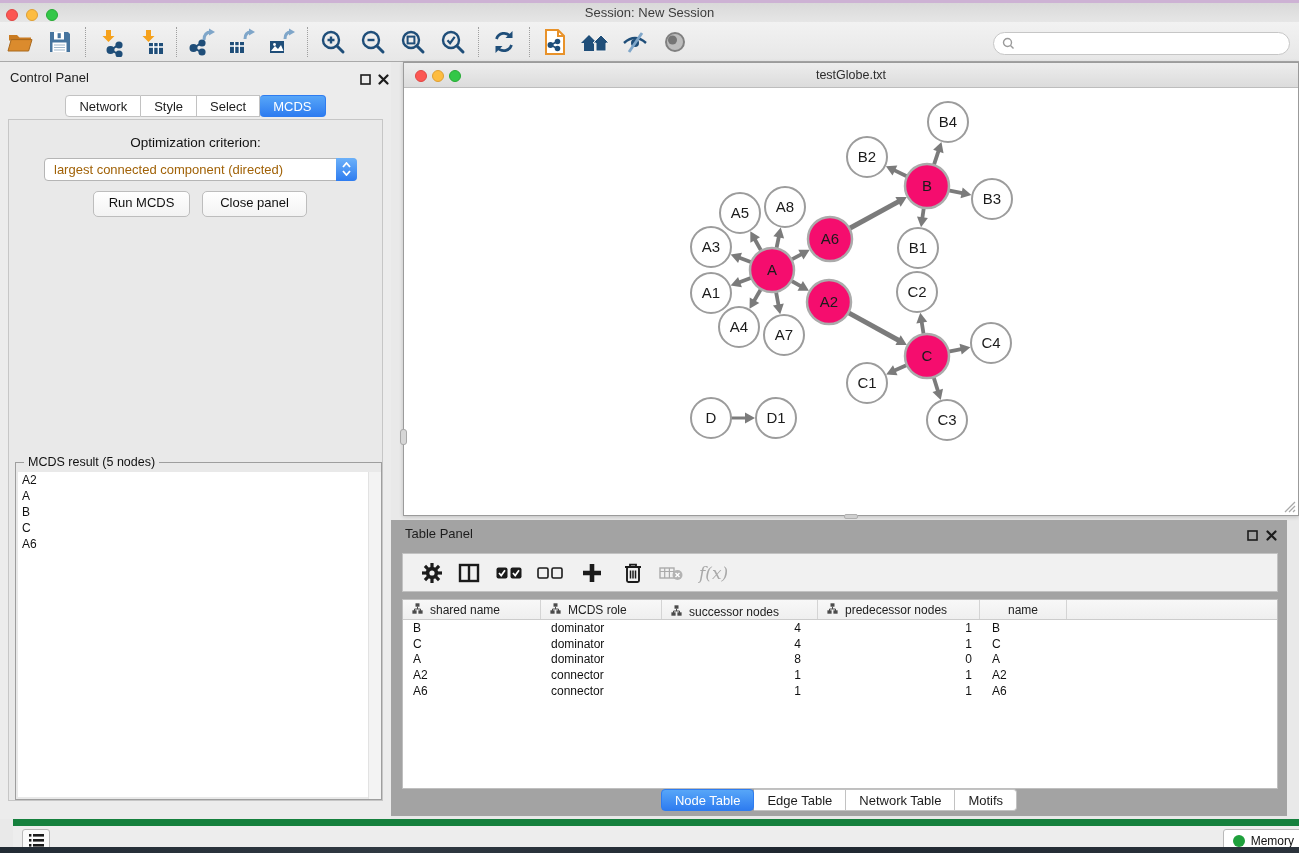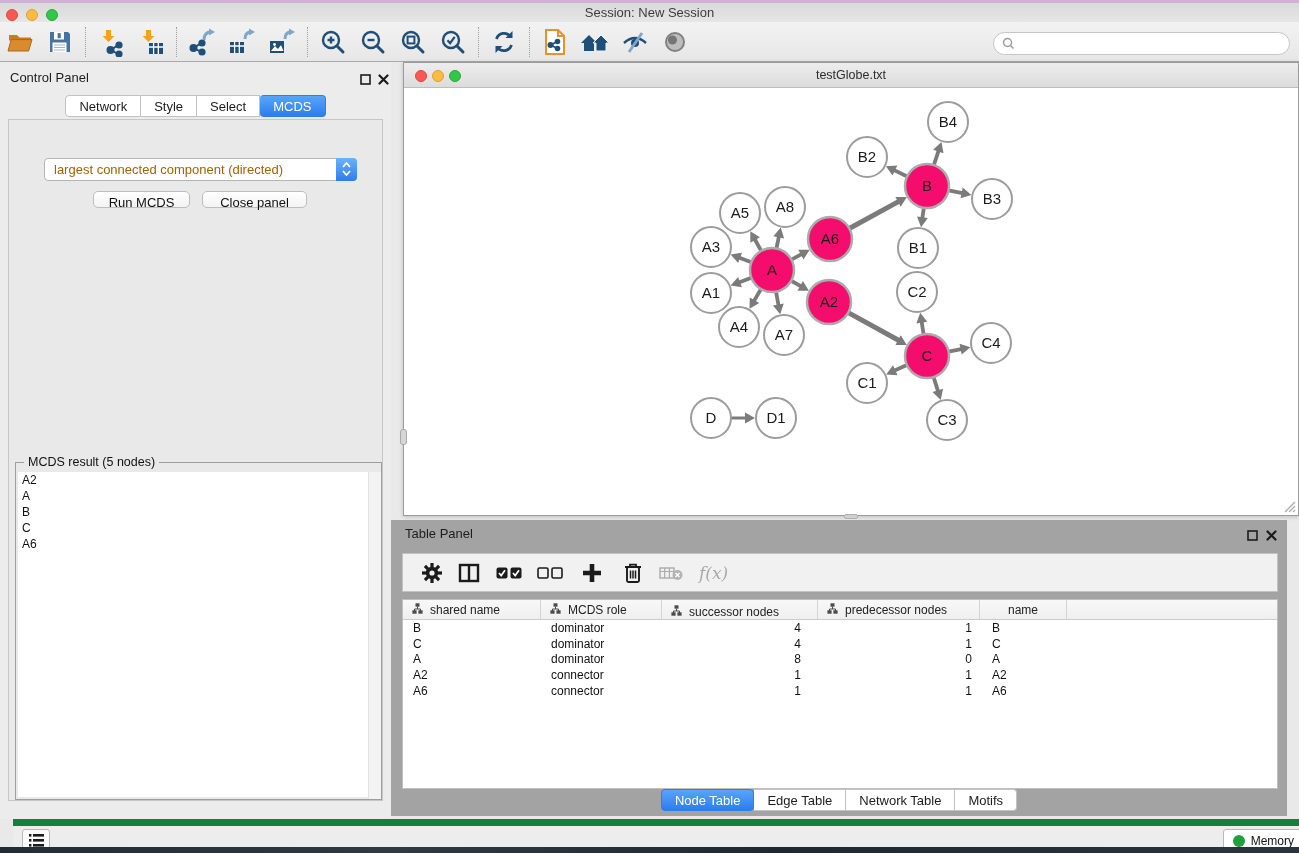--- a/index.html
+++ b/index.html
@@ -39,21 +39,21 @@
   .seg-tab:last-child { border-radius:0 4px 4px 0; }
   .seg-tab.active { background:linear-gradient(#57a6f8,#2e7cf0); color:#fff; border-color:#2e7cf0; border-radius:4px; }
   #cp-body { left:8px; top:57px; width:375px; height:682px; background:#e9e9e9; border:1px solid #c6c6c6; }
   #opt-label { left:0; top:15px; width:100%; text-align:center; font-size:13.5px; color:#111; }
   #criterion-select { left:35px; top:38px; width:313px; height:23px; background:#fff;
     border:1px solid #b5b5b5; border-radius:4px; display:flex; align-items:center; }
   #criterion-select .val { flex:1; font-size:13px; color:#a16207; padding-left:9px; white-space:nowrap; overflow:hidden; }
   #criterion-stepper { width:21px; height:23px; margin:-1px -1px 0 0; border-radius:0 4px 4px 0;
     background:linear-gradient(#6cb1f9,#2e7cf0); display:flex; flex-direction:column; align-items:center; justify-content:center; gap:2px; }
   .btn { background:linear-gradient(#ffffff,#f3f3f3); border:1px solid #bdbdbd; border-radius:5px;
-    font-size:13px; color:#111; height:17px; line-height:21px; text-align:center; cursor:default; }
+    font-size:13px; color:#111; height:26px; line-height:21px; text-align:center; cursor:default; }
   #run-mcds-btn { left:84px; top:71px; width:97px; }
   #close-panel-btn { left:193px; top:71px; width:105px; }
   #result-box { left:6px; top:342px; width:367px; height:338px; border:1px solid #9e9e9e; }
   #result-legend { left:8px; top:-8px; background:#e9e9e9; padding:0 4px; font-size:12.5px; color:#111; }
   #mcds-list { left:2px; top:9px; right:2px; bottom:2px; background:#fff; overflow:hidden; }
   .mcds-item { font-size:12px; color:#111; line-height:16px; padding-left:4px; }
   #mcds-scroll { right:0; top:0; bottom:0; width:13px; background:#f3f3f3; border-left:1px solid #e2e2e2; }
 
   
   #net-window { left:403px; top:62px; width:896px; height:454px; background:#fff;
@@ -265,20 +265,21 @@
         <path d="M1.5 1.5 9.5 9.5M9.5 1.5 1.5 9.5" stroke="#1c1c1c" stroke-width="2.2" stroke-linecap="round"></path>
       </svg>
   </div>
   <div id="cp-tabs" class="abs">
       <div class="seg-tab">Network</div>
       <div class="seg-tab">Style</div>
       <div class="seg-tab">Select</div>
       <div class="seg-tab active">MCDS</div>
     </div>
   <div id="cp-body" class="abs">
+    <div id="opt-label" class="abs">Optimization criterion:</div>
     <div id="criterion-select" class="abs">
       <div class="val">largest connected component (directed)</div>
       <div id="criterion-stepper">
         <svg width="9" height="6" viewBox="0 0 9 6">
             <path d="M1 5 4.5 1 8 5" stroke="#fff" stroke-width="1.8" fill="none"></path>
           </svg>
         <svg width="9" height="6" viewBox="0 0 9 6">
             <path d="M1 1 4.5 5 8 1" stroke="#fff" stroke-width="1.8" fill="none"></path>
           </svg>
       </div>

